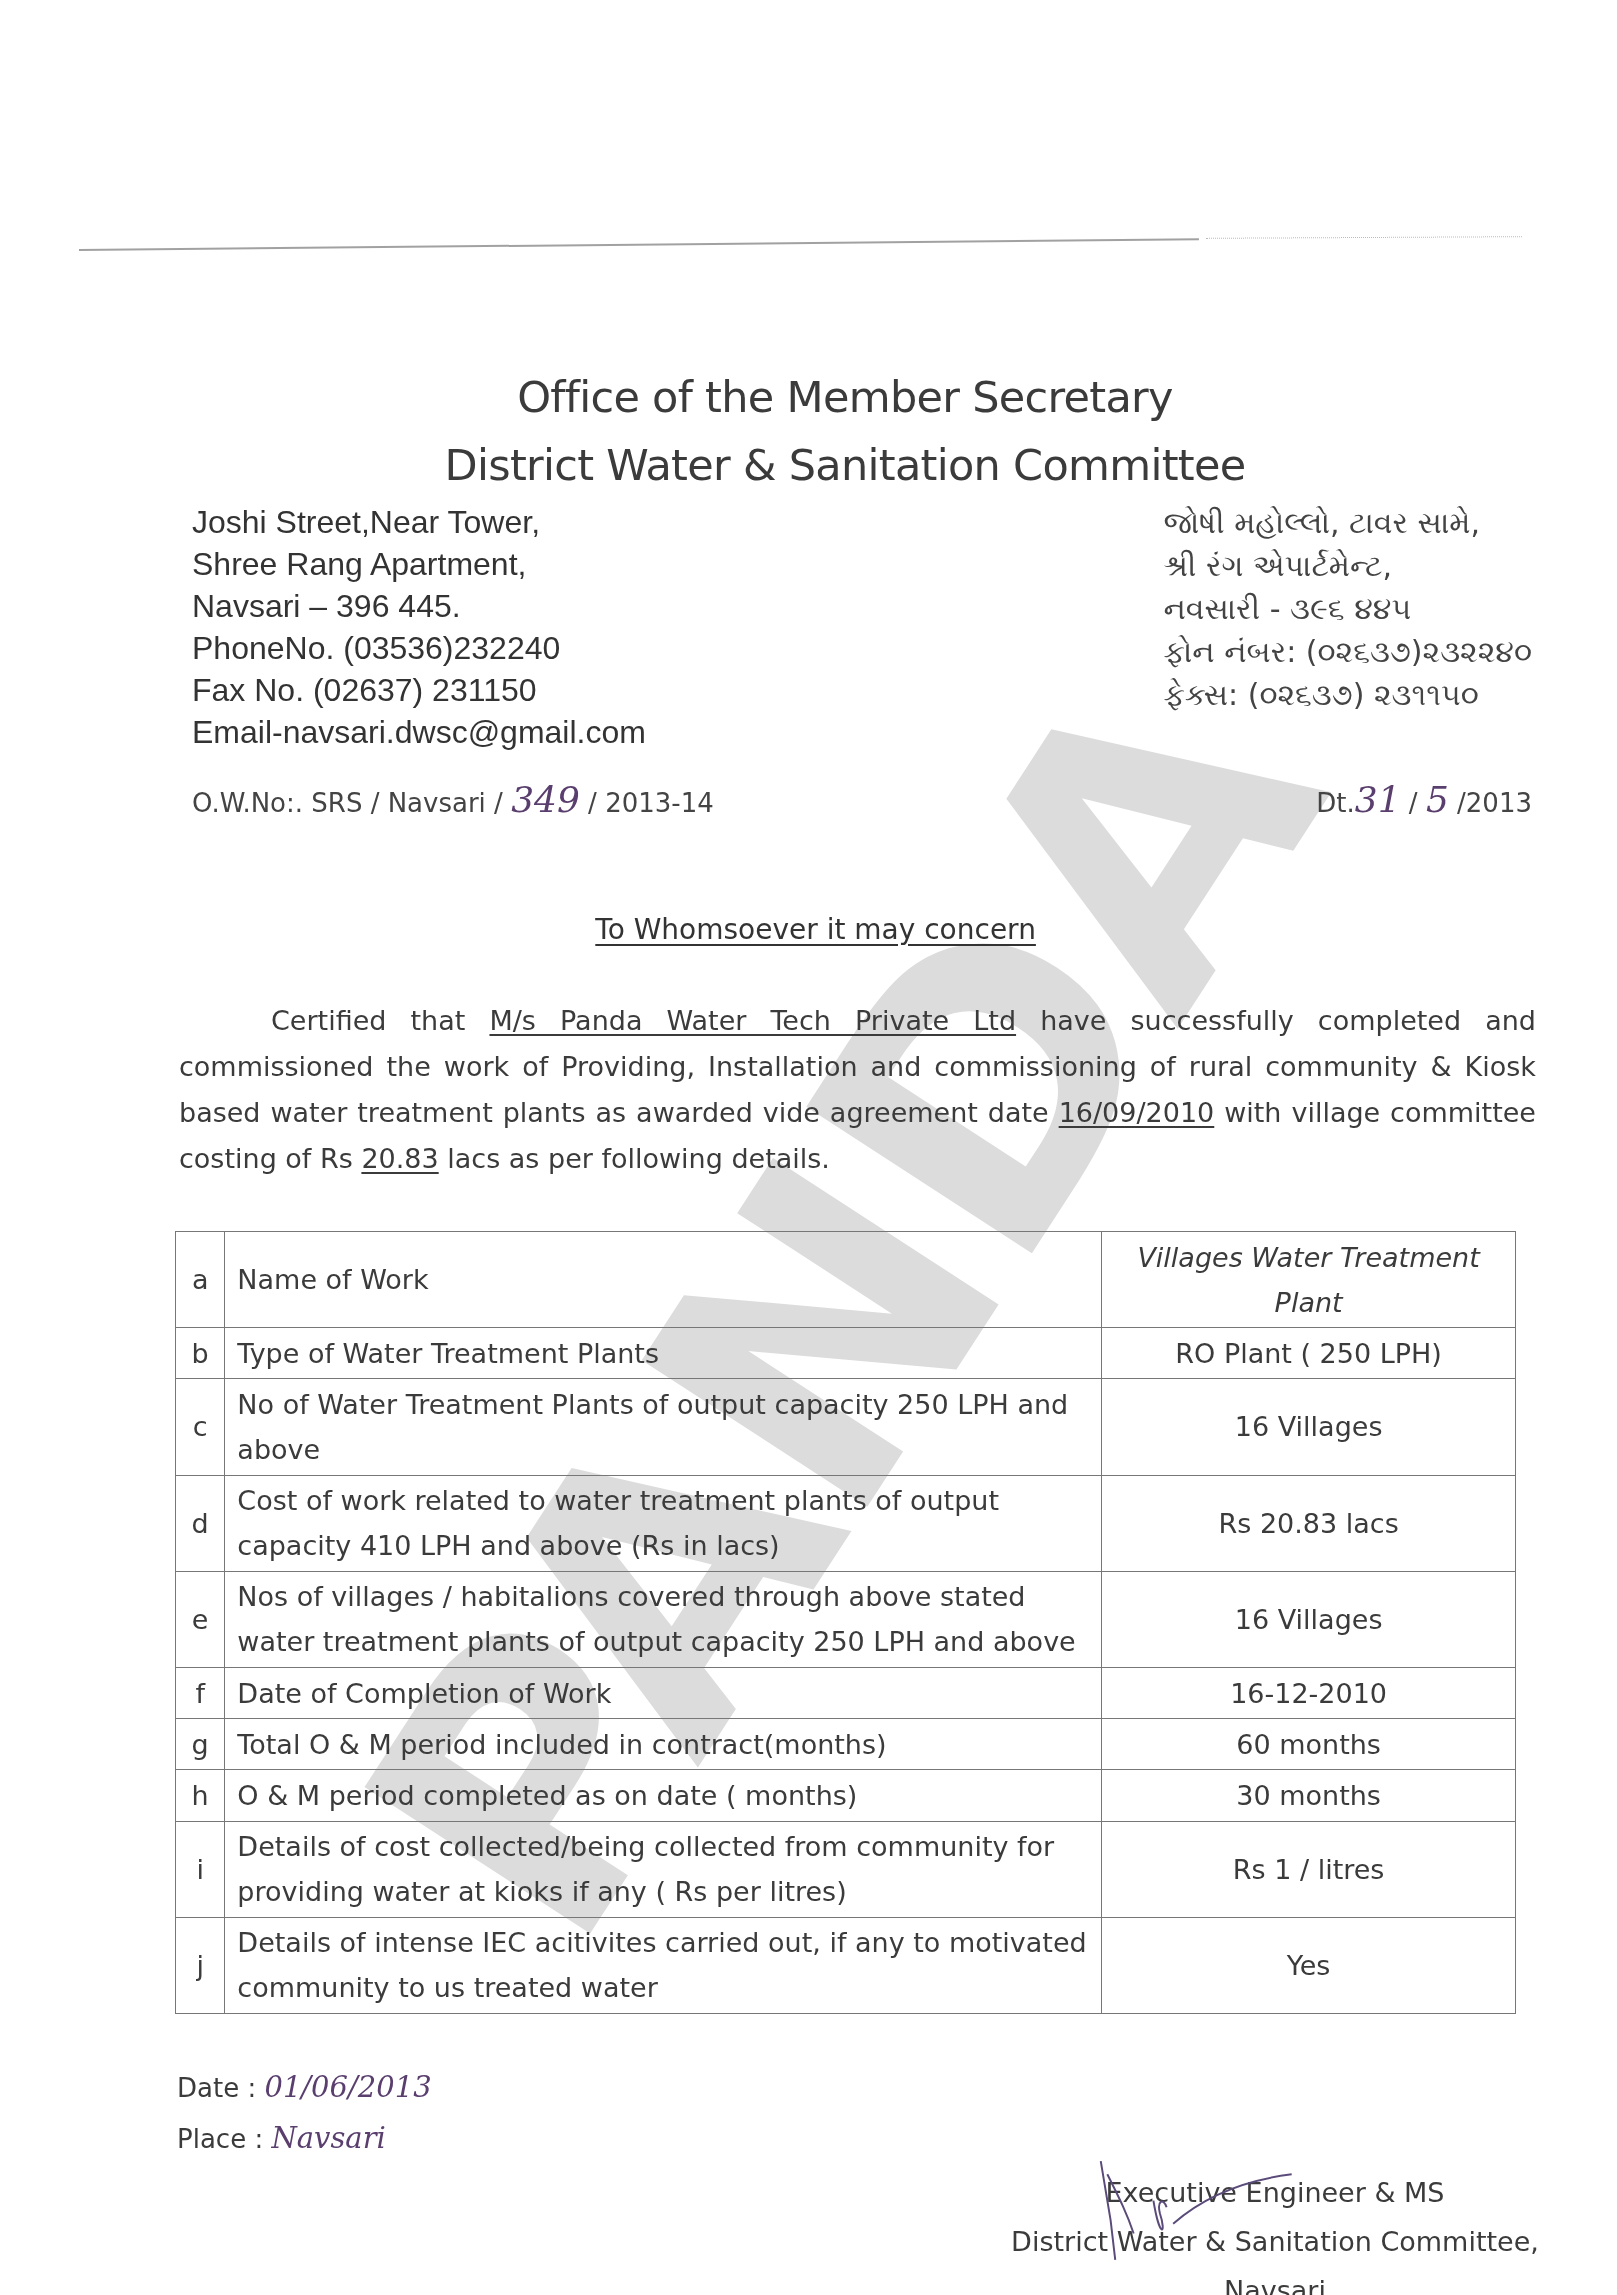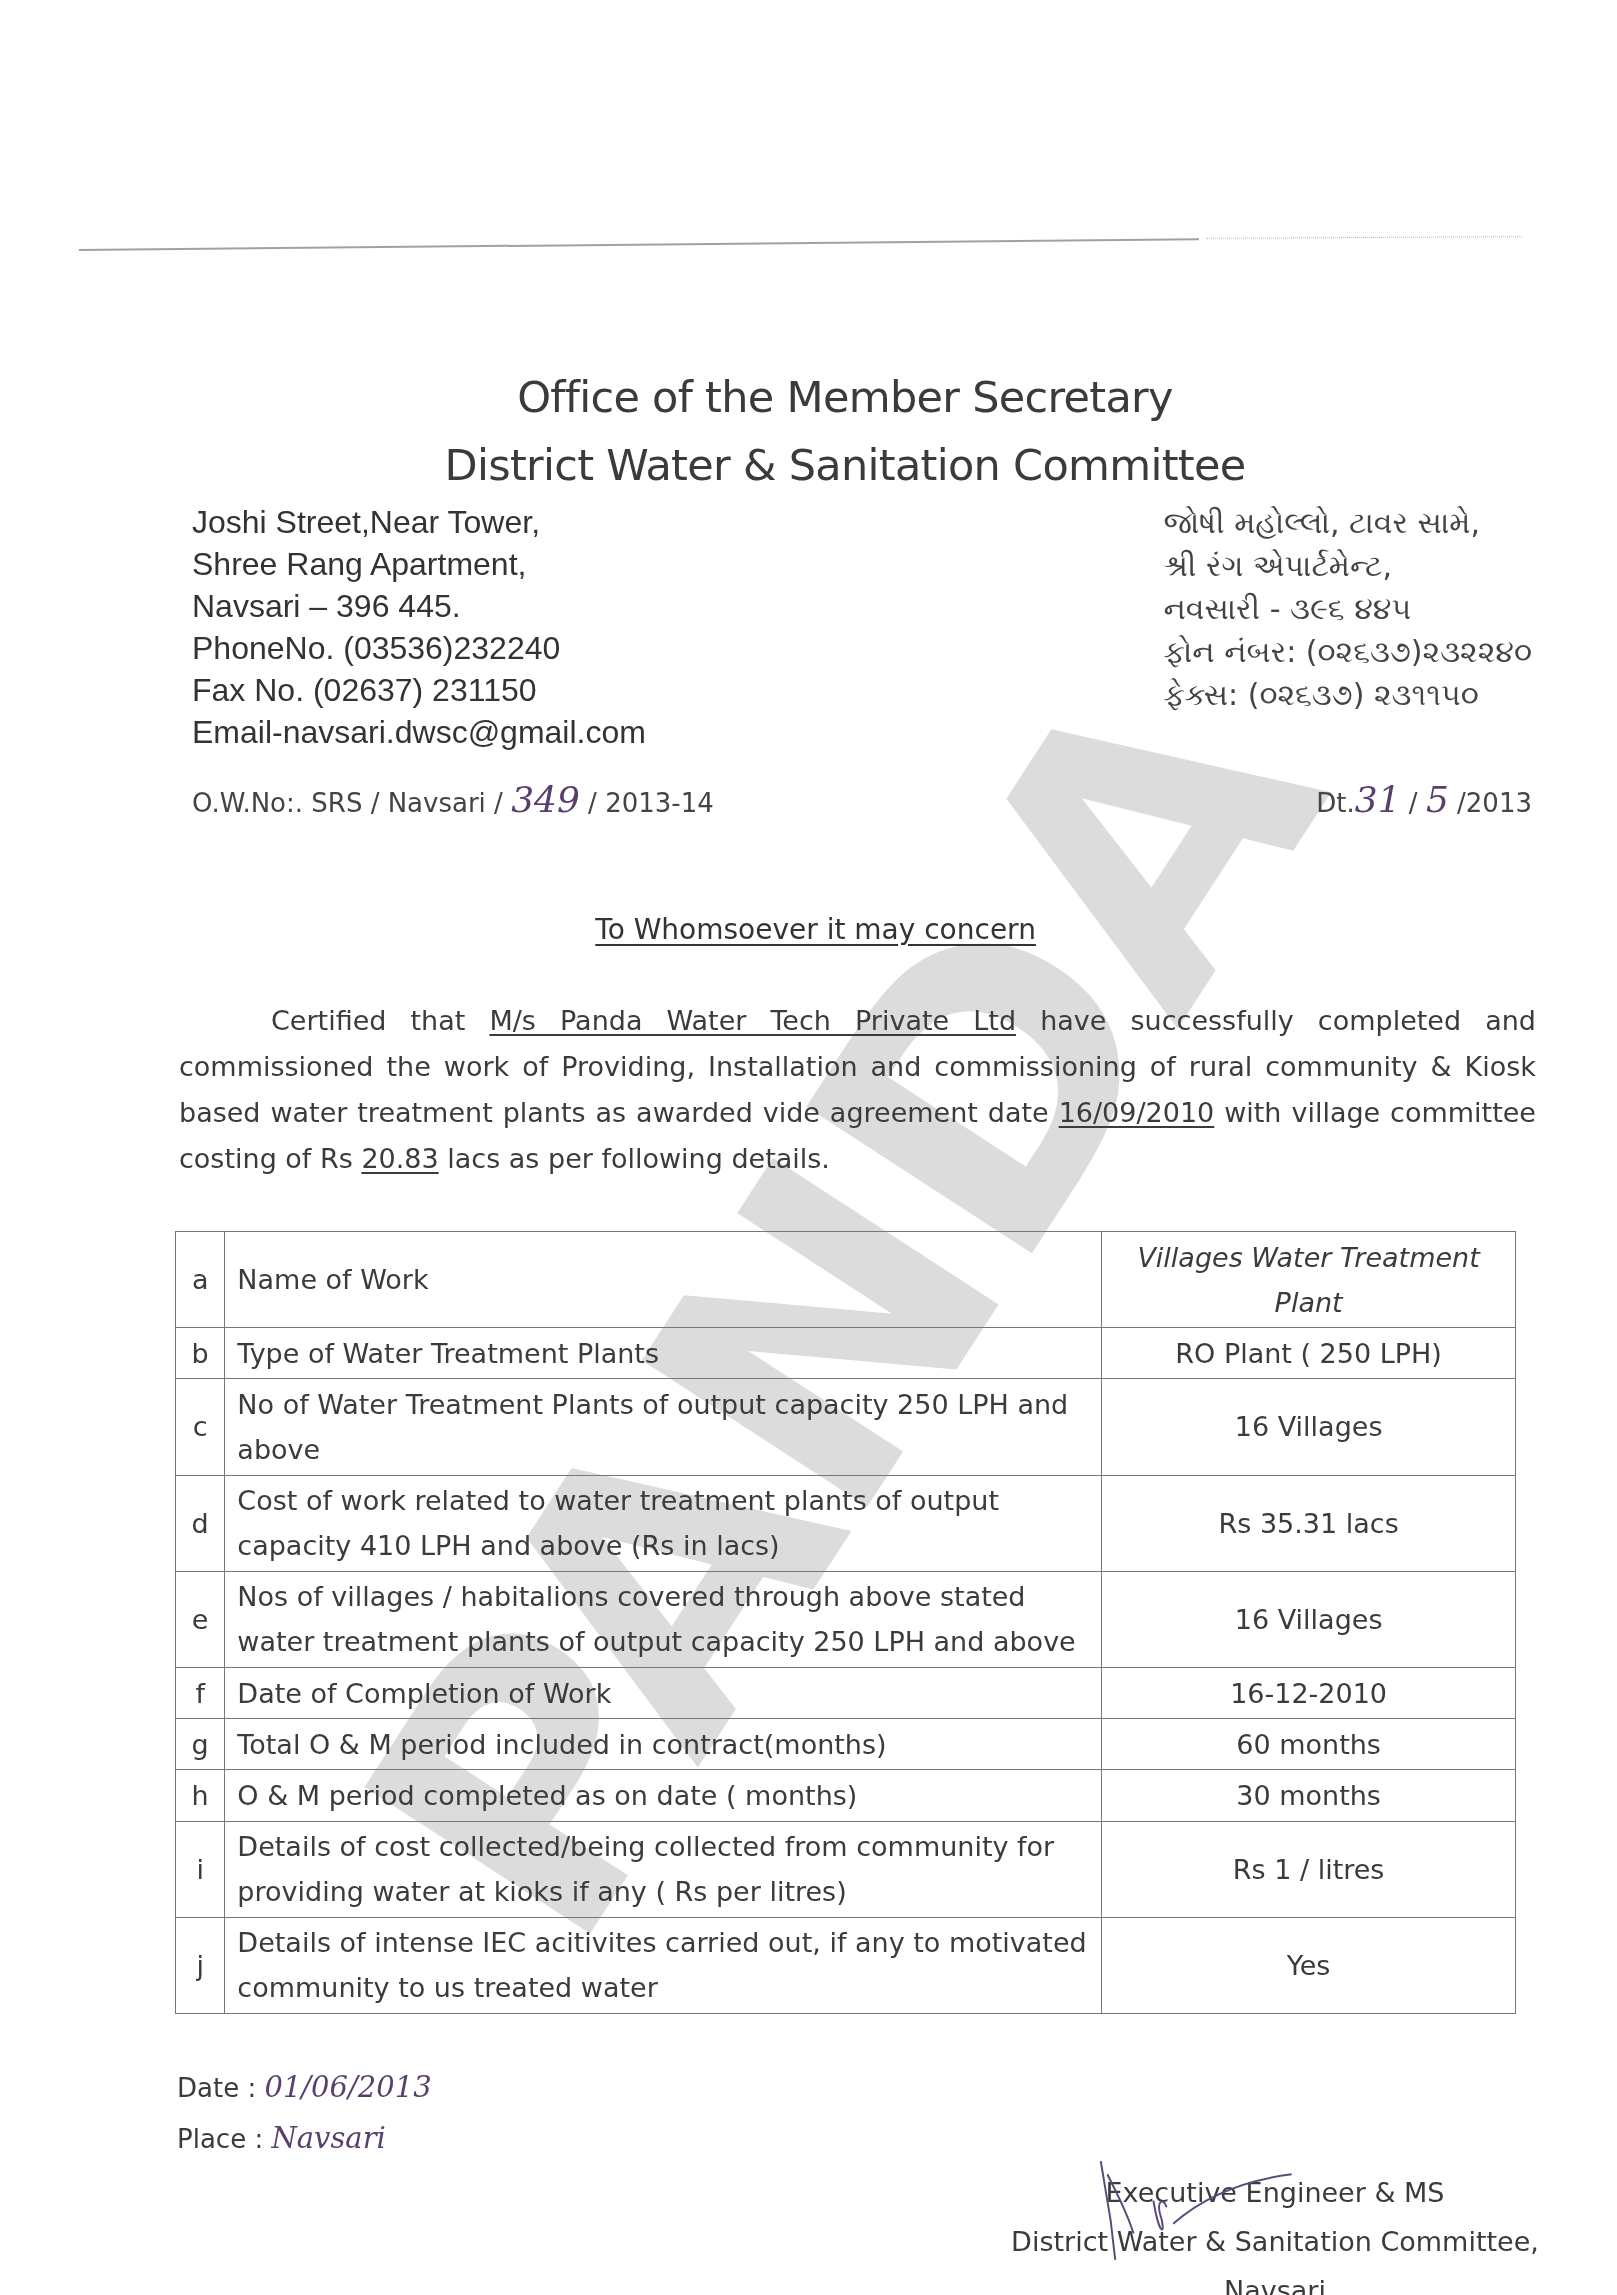--- a/index.html
+++ b/index.html
@@ -126,21 +126,21 @@
           <td class="val">RO Plant ( 250 LPH)</td>
         </tr>
         <tr class="r-c">
           <td class="sn">c</td>
           <td class="desc">No of Water Treatment Plants of output capacity 250 LPH and above</td>
           <td class="val">16 Villages</td>
         </tr>
         <tr class="r-d">
           <td class="sn">d</td>
           <td class="desc">Cost of work related to water treatment plants of output capacity 410 LPH and above (Rs in lacs)</td>
-          <td class="val">Rs 35.31 lacs</td>
+          <td class="val">Rs 20.83 lacs</td>
         </tr>
         <tr class="r-e">
           <td class="sn">e</td>
           <td class="desc">Nos of villages / habitalions covered through above stated water treatment plants of output capacity 250 LPH and above</td>
           <td class="val">16 Villages</td>
         </tr>
         <tr class="r-f">
           <td class="sn">f</td>
           <td class="desc">Date of Completion of Work</td>
           <td class="val">16-12-2010</td>

